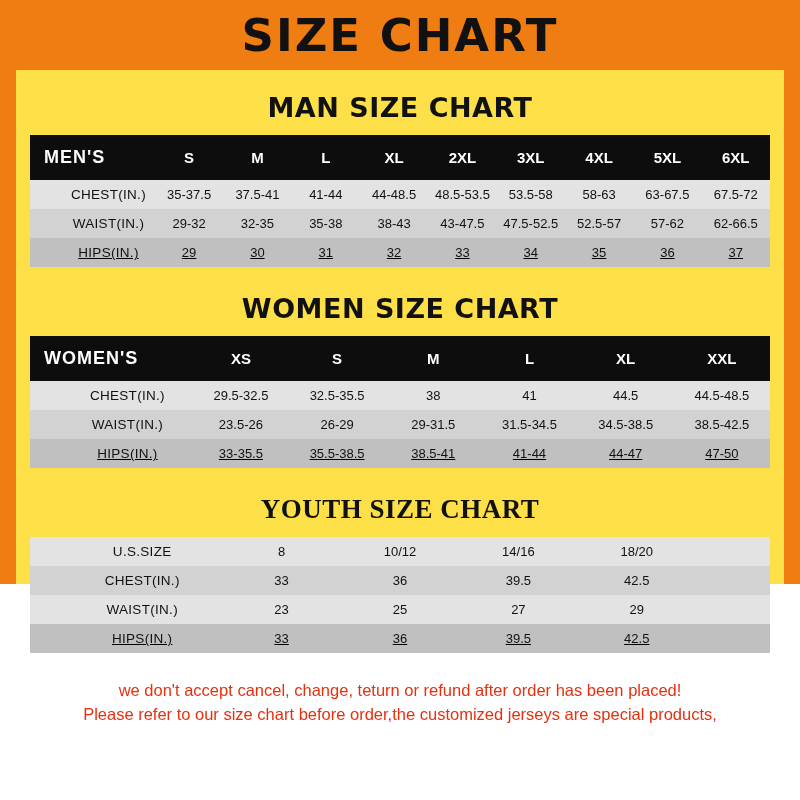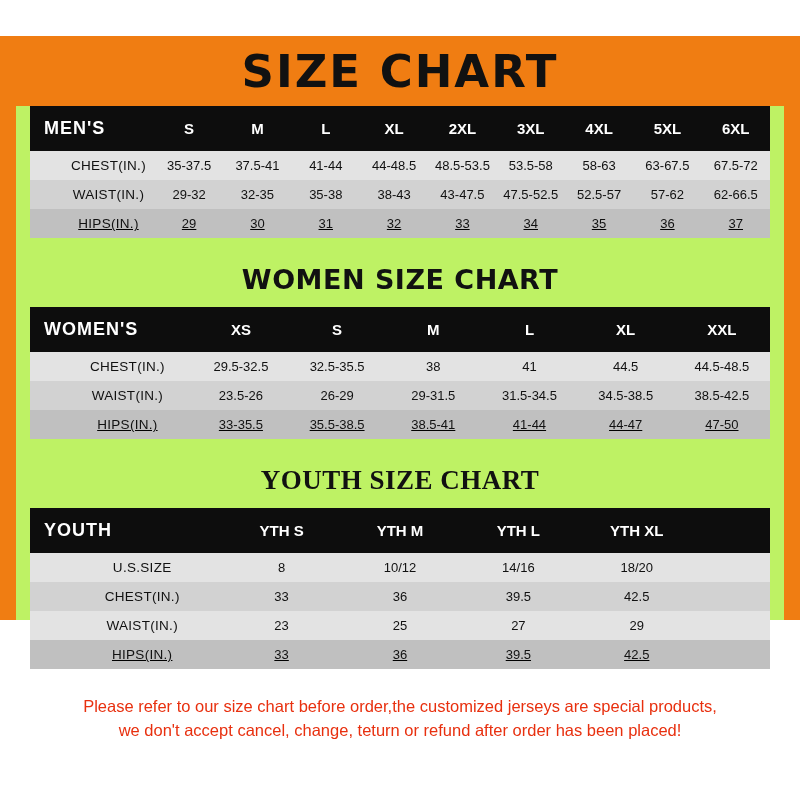--- a/index.html
+++ b/index.html
@@ -13,22 +13,21 @@
     font-family: "Liberation Sans", sans-serif;
     overflow: hidden;
   }
   .page {
     position: relative;
     width: 800px;
     height: 584px;
     box-sizing: border-box;
     border-left: 16px solid #f07d12;
     border-right: 16px solid #f07d12;
-    background: #bef264;
-    margin-top: 36px;
+    background: #fde047;
   }
   .banner {
     height: 70px;
     background: #f07d12;
     display: flex;
     align-items: center;
     justify-content: center;
   }
   .banner-title {
     font-family: "DejaVu Sans", sans-serif;
@@ -109,20 +108,21 @@
 <body>
 
 <div class="page">
 
   <div class="banner">
     <div class="banner-title">SIZE CHART</div>
   </div>
 
   <div class="content">
 
+    <div class="section-title sec1-title">MAN SIZE CHART</div>
     <table class="size-table">
       <colgroup>
         <col style="width:17%">
           <col style="width:9.3%">
           <col style="width:9.3%">
           <col style="width:9.3%">
         <col style="width:9.3%">
           <col style="width:9.3%">
           <col style="width:9.3%">
           <col style="width:9.3%">
@@ -236,28 +236,20 @@
     <table class="size-table">
       <colgroup>
         <col style="width:26%">
           <col style="width:16%">
           <col style="width:16%">
           <col style="width:16%">
           <col style="width:16%">
           <col style="width:10%">
       </colgroup>
       <tbody>
-          <tr class="hdr-row">
-        <th class="lead">YOUTH</th>
-        <th>YTH S</th>
-        <th>YTH M</th>
-        <th>YTH L</th>
-        <th>YTH XL</th>
-        <th></th>
-      </tr>
       <tr class="body-row row-light">
         <td class="lead">U.S.SIZE</td>
         <td>8</td>
         <td>10/12</td>
         <td>14/16</td>
         <td>18/20</td>
         <td></td>
       </tr>
       <tr class="body-row row-mid">
         <td class="lead">CHEST(IN.)</td>
@@ -280,18 +272,18 @@
         <td>33</td>
         <td>36</td>
         <td>39.5</td>
         <td>42.5</td>
         <td></td>
       </tr>
     </tbody>
       </table>
 
     <div class="footer-note">
+      <div>we don't accept cancel, change, teturn or refund after order has been placed!</div>
       <div>Please refer to our size chart before order,the customized jerseys are special products,</div>
-      <div>we don't accept cancel, change, teturn or refund after order has been placed!</div>
     </div>
 
   </div>
 </div>
 
 </body></html>

